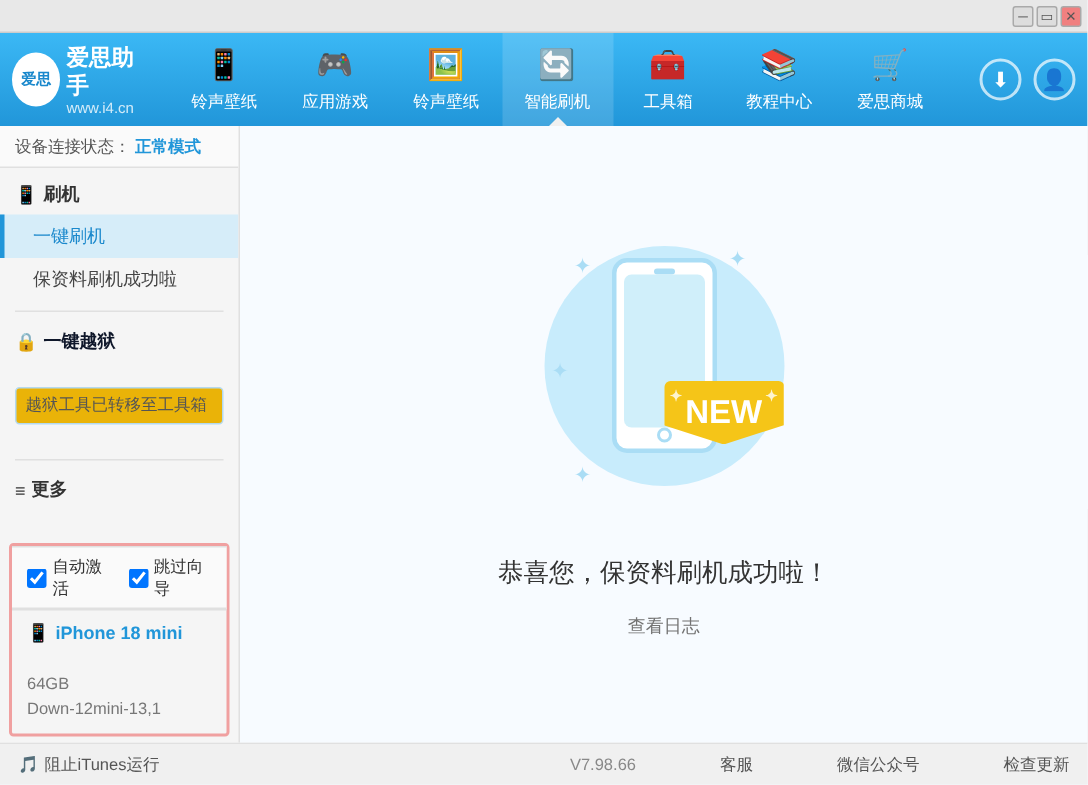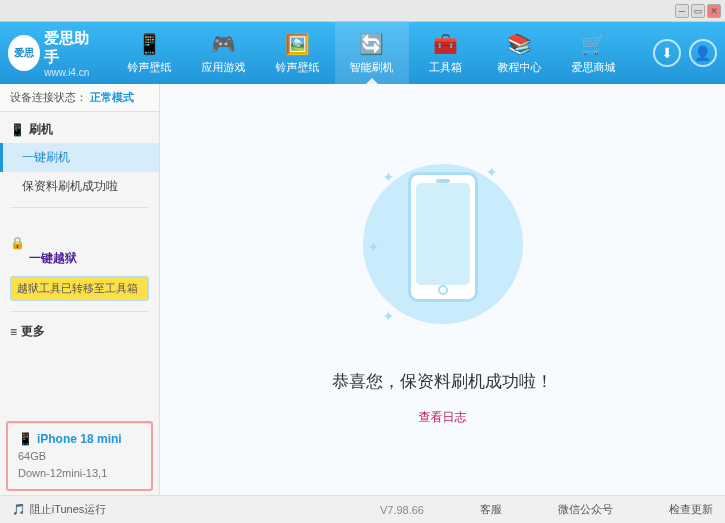--- a/index.html
+++ b/index.html
@@ -173,22 +173,22 @@
       color: #1a88cc;
       border-left: 3px solid #2196d9;
       padding-left: 19px;
     }
     .sidebar-divider {
       height: 1px;
       background: #e0e0e0;
       margin: 2px 10px;
     }
     .sidebar-notice {
-      margin: 4px 10px;
-      background: #fde047;
+      margin: 17px 10px;
+      background: #eab308;
       border: 1px solid #b3d9f0;
       border-radius: 3px;
       padding: 4px 6px;
       font-size: 11px;
       color: #555;
       line-height: 1.4;
     }
 
     
     .device-info {
@@ -200,21 +200,21 @@
       color: #2196d9;
       font-weight: bold;
       font-size: 12px;
       display: flex;
       align-items: center;
       gap: 4px;
     }
     .device-details {
       color: #777;
       font-size: 11px;
-      margin-top: 2px;
+      margin-top: 19px;
       line-height: 1.5;
     }
 
     
     .checkbox-row {
       display: flex;
       align-items: center;
       gap: 12px;
       padding: 5px 10px;
       border-top: 1px solid #e0e0e0;
@@ -354,21 +354,21 @@
       cursor: pointer;
       font-size: 13px;
       color: #333;
       display: flex;
       align-items: center;
       justify-content: center;
       margin-bottom: 6px;
     }
     .sub-link {
       font-size: 12px;
-      color: #be185d;
+      color: #737373;
       cursor: pointer;
     }
 
     
     .status-footer {
       height: 28px;
       background: #f0f0f0;
       border-top: 1px solid #e0e0e0;
       display: flex;
       align-items: center;
@@ -515,21 +515,21 @@
           <div class="sidebar-item">
             <span>保资料刷机成功啦</span>
           </div>
         </div>
 
         <div class="sidebar-divider"></div>
 
         <div class="sidebar-section">
           <div class="sidebar-section-header">
             <span style="color:#bbb;">🔒</span>
-            <span style="color:#4c1d95;margin-top:31px;">一键越狱</span>
+            <span style="color:#0f172a;">一键越狱</span>
           </div>
           <div class="sidebar-notice">
             <span>越狱工具已转移至工具箱</span>
           </div>
         </div>
 
         <div class="sidebar-divider"></div>
 
         <div class="sidebar-section">
           <div class="sidebar-section-header">
@@ -539,20 +539,30 @@
           <div class="sidebar-item">
             
           </div>
 
         </div>
       </div>
 
       <div class="sidebar-footer-area">
         <div class="sidebar-bottom">
 
+          <div class="checkbox-row">
+            <label class="checkbox-item">
+              <input type="checkbox" checked="" style="">
+              <span>自动激活</span>
+            </label>
+            <label class="checkbox-item">
+              <input type="checkbox" checked="" style="">
+              <span>跳过向导</span>
+            </label>
+          </div>
 
           <div class="device-info">
             <div class="device-name">
               <span>📱</span>
               <span>iPhone 18 mini</span>
             </div>
             <div class="device-details">
               <div>64GB</div>
               <div>Down-12mini-13,1</div>
             </div>
@@ -572,20 +582,25 @@
       <span class="star" style="top:10px;right:35px;">✦</span>
       <span class="star" style="top:85px;left:15px;">✦</span>
       <span class="star" style="bottom:30px;left:30px;">✦</span>
 
       <div class="phone-body">
         <div class="phone-camera"></div>
         <div class="phone-screen"></div>
         <div class="phone-home"></div>
       </div>
 
+      <div class="new-badge">
+        <div class="new-ribbon">
+          <span>NEW</span>
+        </div>
+      </div>
     </div>
 
     <div class="success-text">恭喜您，保资料刷机成功啦！</div>
 
 
     <span class="sub-link">查看日志</span>
   </div>
 </div>
 
 <div class="status-footer">

